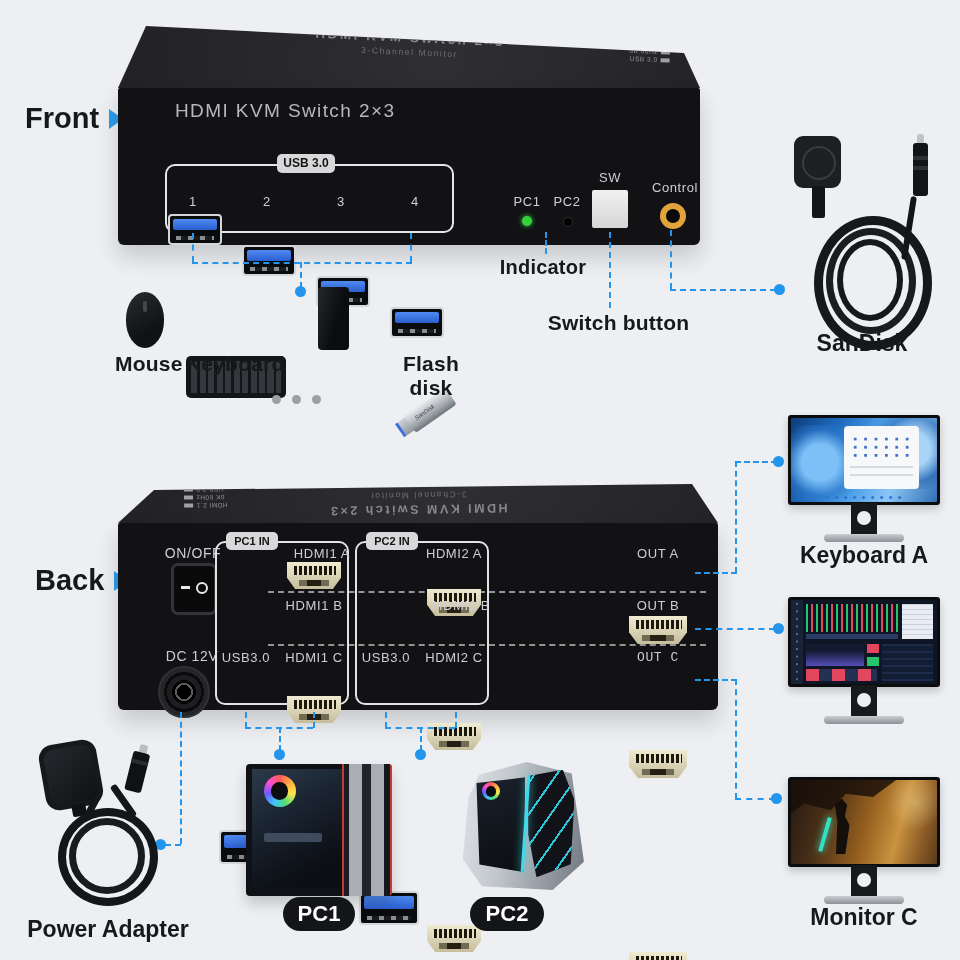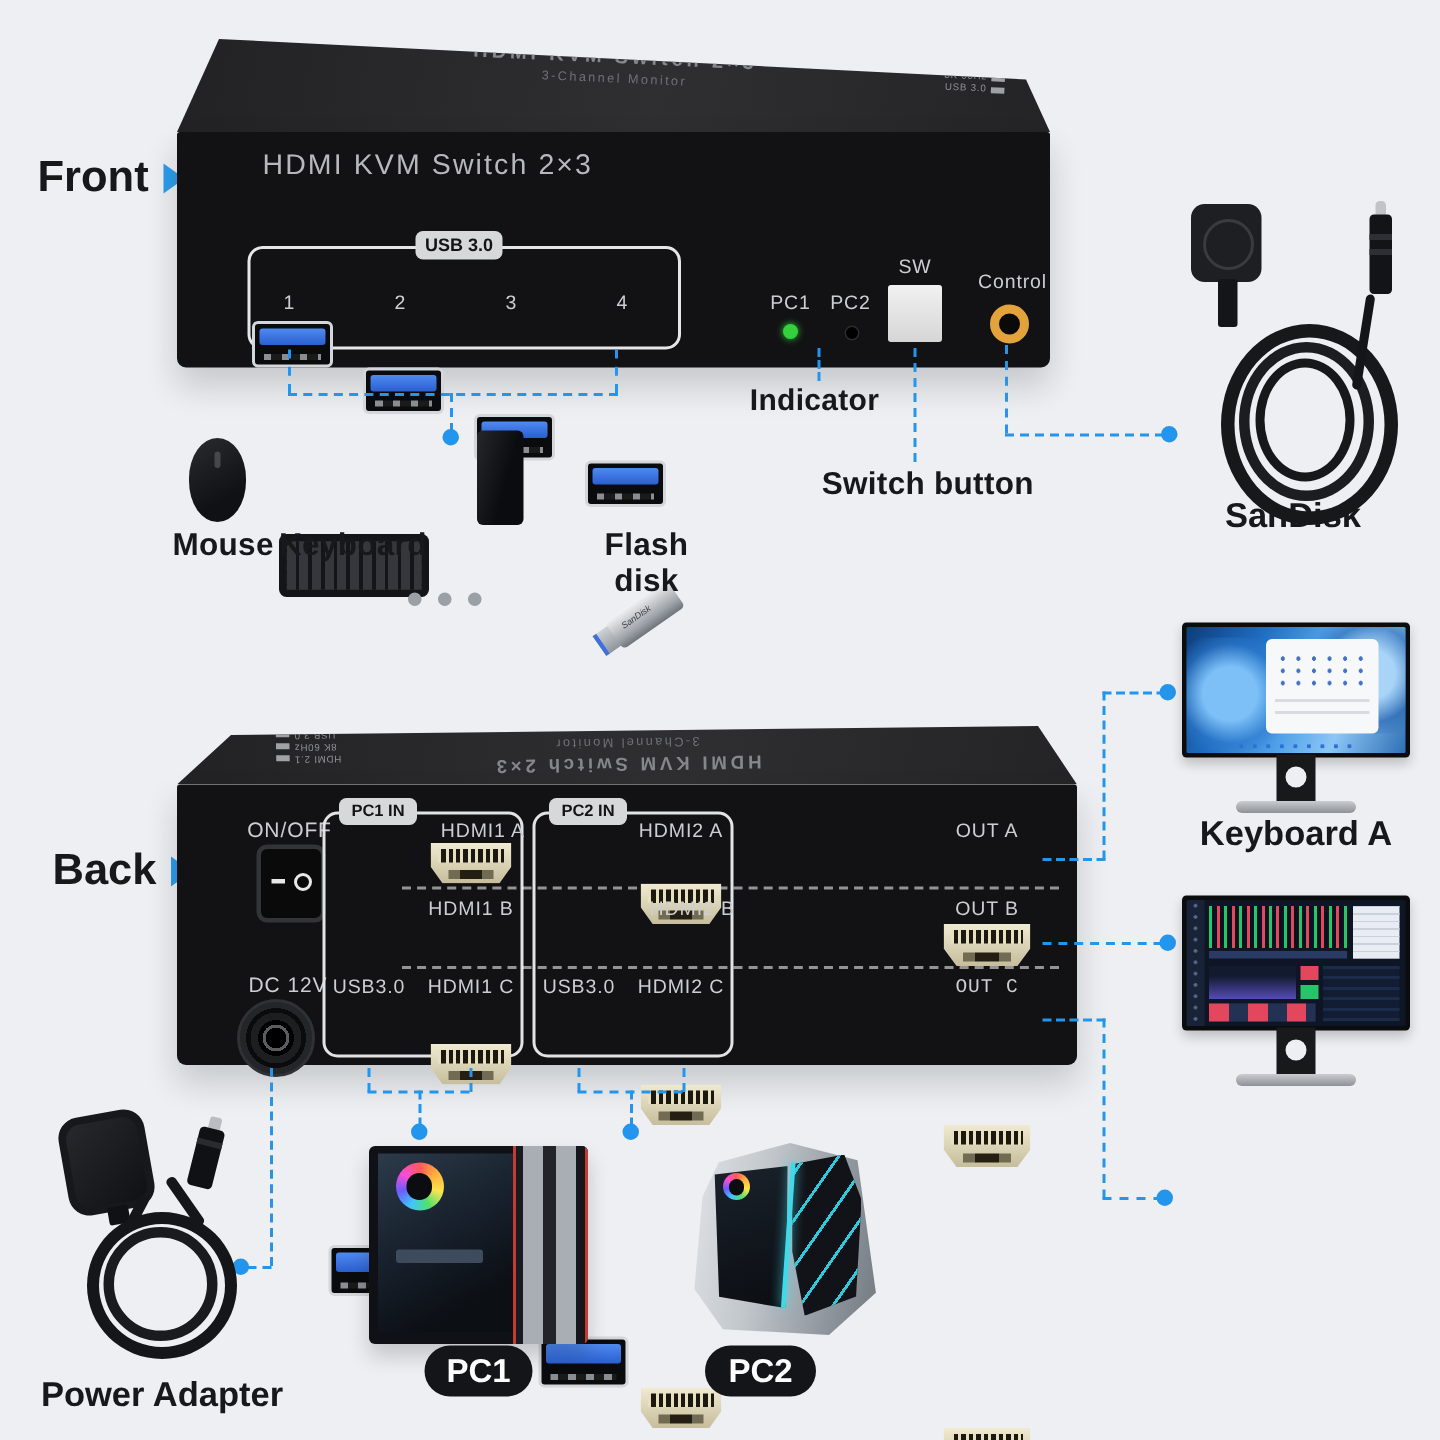--- a/index.html
+++ b/index.html
@@ -331,20 +331,31 @@
         <div class="b-panel1"></div>
         <div class="b-btns"></div>
         <div class="b-right"></div>
         <div class="b-bottom"></div>
       </div>
     </div>
     <div class="mon-neck"></div>
     <div class="mon-base"></div>
   </div>
 
+  <div class="abs" style="left:788px;top:777px;width:152px;height:160px;">
+    <div class="mon-bezel">
+      <div class="scr scr-c">
+        <div class="c-char"></div>
+        <div class="c-blade"></div>
+      </div>
+    </div>
+    <div class="mon-neck"></div>
+    <div class="mon-base"></div>
+    <div class="abs cap23" style="left:0;top:127px;width:152px;">Monitor C</div>
+  </div>
 
   <div class="abs" style="left:42px;top:742px;width:58px;height:66px;background:#17181c;border-radius:14px;transform:rotate(-10deg);">
     <div class="abs" style="inset:5px;border-radius:10px;background:linear-gradient(140deg,#27282d,#101114);"></div>
     <div class="abs" style="left:24px;bottom:-9px;width:14px;height:12px;background:#101114;border-radius:2px;"></div>
   </div>
   <div class="abs" style="left:88px;top:796px;width:7px;height:24px;background:#15161a;transform:rotate(28deg);border-radius:3px;"></div>
   <div class="coilring" style="left:58px;top:808px;width:84px;height:82px;border:8px solid #15161a;"></div>
   <div class="coilring" style="left:69px;top:818px;width:62px;height:62px;border:7px solid #1a1b1f;"></div>
   <div class="abs" style="left:120px;top:782px;width:7px;height:38px;background:#15161a;transform:rotate(-35deg);border-radius:3px;"></div>
   <div class="abs" style="left:128px;top:752px;width:18px;height:46px;transform:rotate(14deg);">

